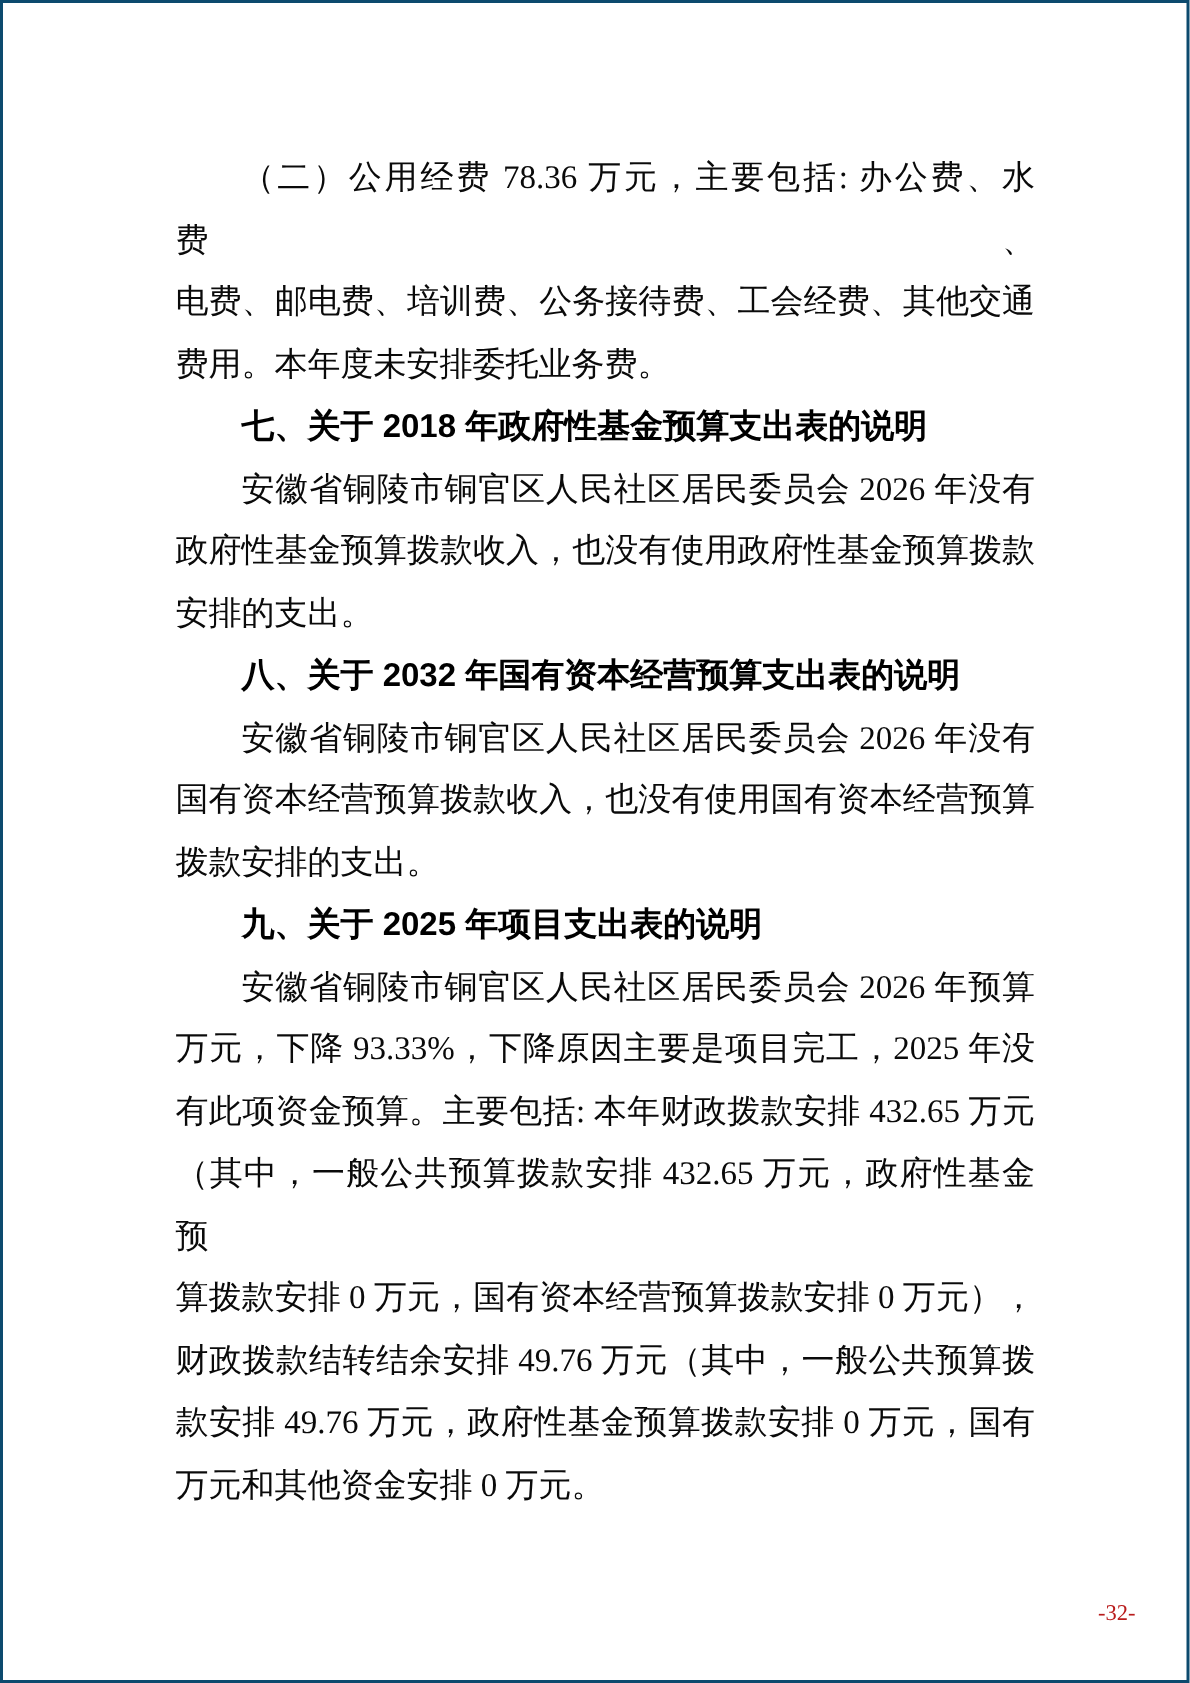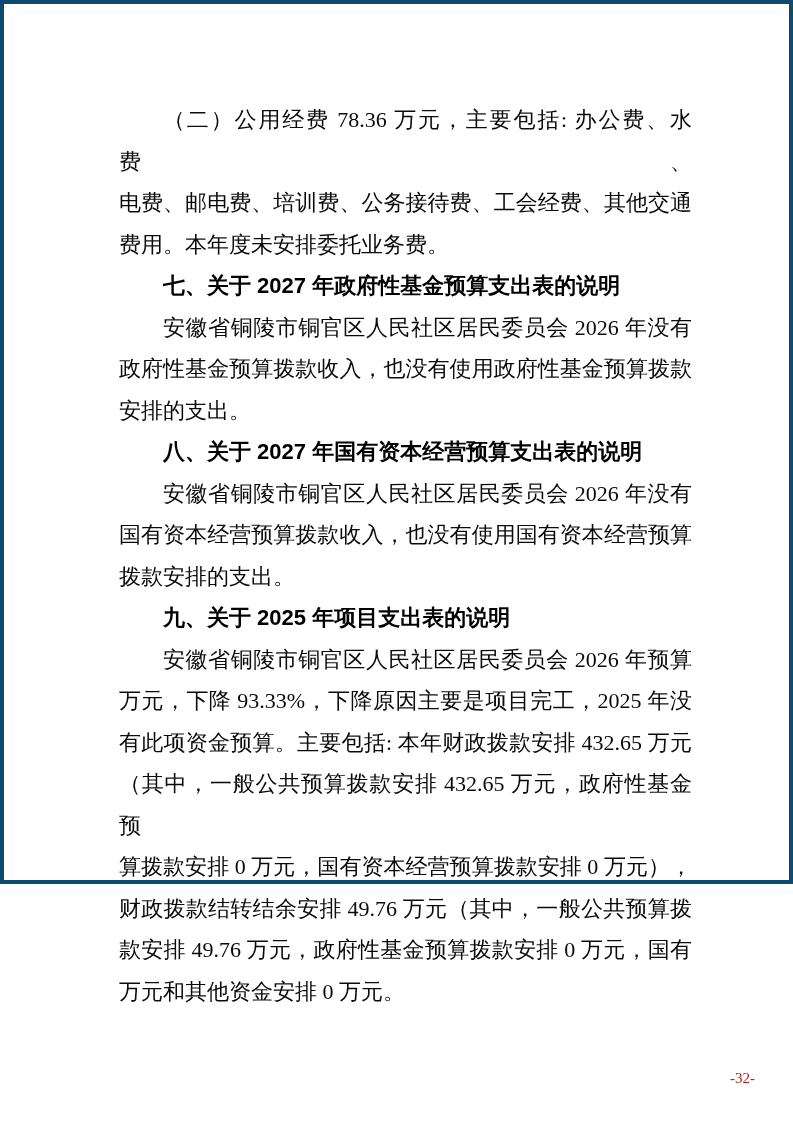--- a/index.html
+++ b/index.html
@@ -7,23 +7,23 @@
     width: 793px;
     height: 1122px;
     background: #ffffff;
     font-family: "Liberation Serif", "DejaVu Serif", serif;
     position: relative;
     overflow: hidden;
   }
   .page {
     box-sizing: border-box;
     width: 793px;
-    height: 884px;
+    height: 1122px;
     background: #ffffff;
-    border: 4px solid #0c4a6e;
+    border: 2px solid #0c4a6e;
     position: relative;
   }
   .body-text {
     position: absolute;
     left: 115px;
     top: 95px;
     width: 573px;
     font-size: 22px;
     line-height: 41.5px;
     color: #0a0a0a;
@@ -56,25 +56,25 @@
   }
 </style>
 </head>
 <body>
 
 <div class="page">
   <div class="body-text">
       <div class="line first">（二）公用经费 78.36 万元，主要包括: 办公费、水费、</div>
       <div class="line">电费、邮电费、培训费、公务接待费、工会经费、其他交通</div>
       <div class="line last">费用。本年度未安排委托业务费。</div>
-      <div class="heading">七、关于 2027 年政府性基金预算支出表的说明</div>
+      <div class="heading">七、关于 2018 年政府性基金预算支出表的说明</div>
       <div class="line first">安徽省铜陵市铜官区人民社区居民委员会 2026 年没有</div>
       <div class="line">政府性基金预算拨款收入，也没有使用政府性基金预算拨款</div>
       <div class="line last">安排的支出。</div>
-      <div class="heading">八、关于 2027 年国有资本经营预算支出表的说明</div>
+      <div class="heading">八、关于 2032 年国有资本经营预算支出表的说明</div>
       <div class="line first">安徽省铜陵市铜官区人民社区居民委员会 2026 年没有</div>
       <div class="line">国有资本经营预算拨款收入，也没有使用国有资本经营预算</div>
       <div class="line last">拨款安排的支出。</div>
       <div class="heading">九、关于 2025 年项目支出表的说明</div>
       <div class="line first">安徽省铜陵市铜官区人民社区居民委员会 2026 年预算</div>
       <div class="line">万元，下降 93.33%，下降原因主要是项目完工，2025 年没</div>
       <div class="line">有此项资金预算。主要包括: 本年财政拨款安排 432.65 万元</div>
       <div class="line">（其中，一般公共预算拨款安排 432.65 万元，政府性基金预</div>
       <div class="line">算拨款安排 0 万元，国有资本经营预算拨款安排 0 万元），</div>
       <div class="line">财政拨款结转结余安排 49.76 万元（其中，一般公共预算拨</div>

